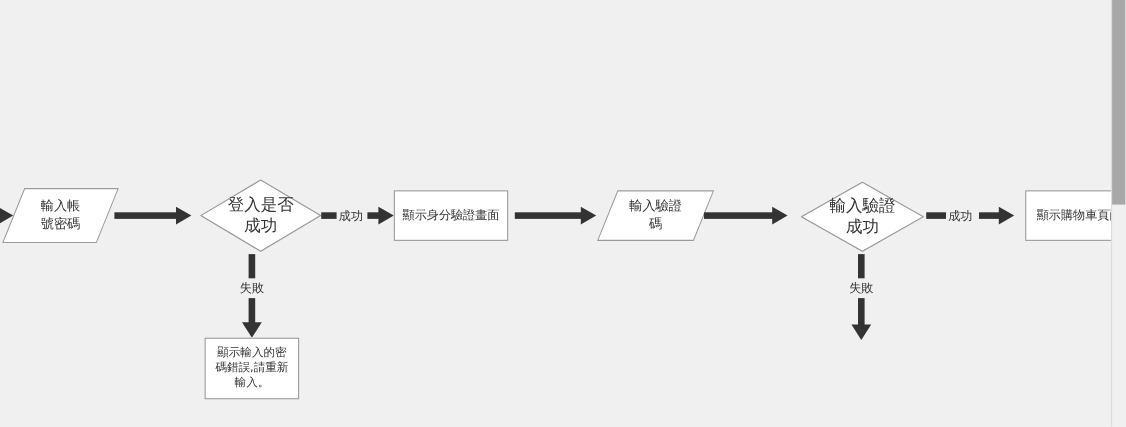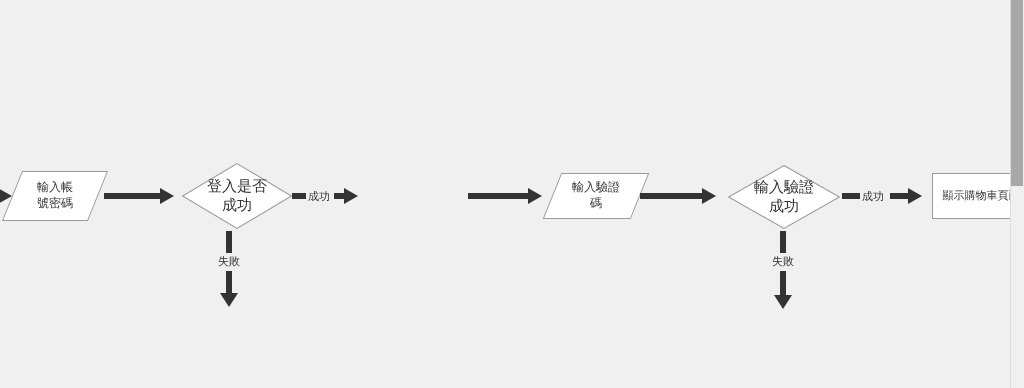--- a/index.html
+++ b/index.html
@@ -208,20 +208,21 @@
 成功</div>
   </div>
 
   <div class="stub-h" style="left:292px; top:180px; width:16px;"></div>
   <div class="edge-label" style="left:306px; top:176px;">成功</div>
   <div class="arrow-h" style="left:334px; top:183px; width:24px;">
     <div class="shaft" style="width:12px;"></div>
     <div class="head" style="left:10px;"></div>
   </div>
 
+  <div class="node rect" style="left:358px; top:160px; width:104px; height:46px;">顯示身分驗證畫面</div>
 
   <div class="arrow-h" style="left:468px; top:183px; width:76px;">
     <div class="shaft" style="width:62px;"></div>
     <div class="head" style="left:60px;"></div>
   </div>
 
   <div class="para-wrap" style="left:552px; top:160px; width:88px; height:46px;">
     <div class="para-shape"></div>
     <div class="para-label">輸入驗證
 碼</div>
@@ -251,20 +252,23 @@
 
   <div class="arrow-v" style="left:229px; top:218px; height:22px;">
     <div class="shaft" style="height:22px;"></div>
   </div>
   <div class="edge-label" style="left:216px; top:241px;">失敗</div>
   <div class="arrow-v" style="left:229px; top:258px; height:36px;">
     <div class="shaft" style="height:24px;"></div>
     <div class="head" style="top:22px;"></div>
   </div>
 
+  <div class="node rect" style="left:186px; top:294px; width:86px; height:56px; font-size:10.5px;">顯示輸入的密
+碼錯誤,請重新
+輸入。</div>
 
   <div class="arrow-v" style="left:783px; top:218px; height:22px;">
     <div class="shaft" style="height:22px;"></div>
   </div>
   <div class="edge-label" style="left:770px; top:241px;">失敗</div>
   <div class="arrow-v" style="left:783px; top:258px; height:38px;">
     <div class="shaft" style="height:26px;"></div>
     <div class="head" style="top:24px;"></div>
   </div>
 

